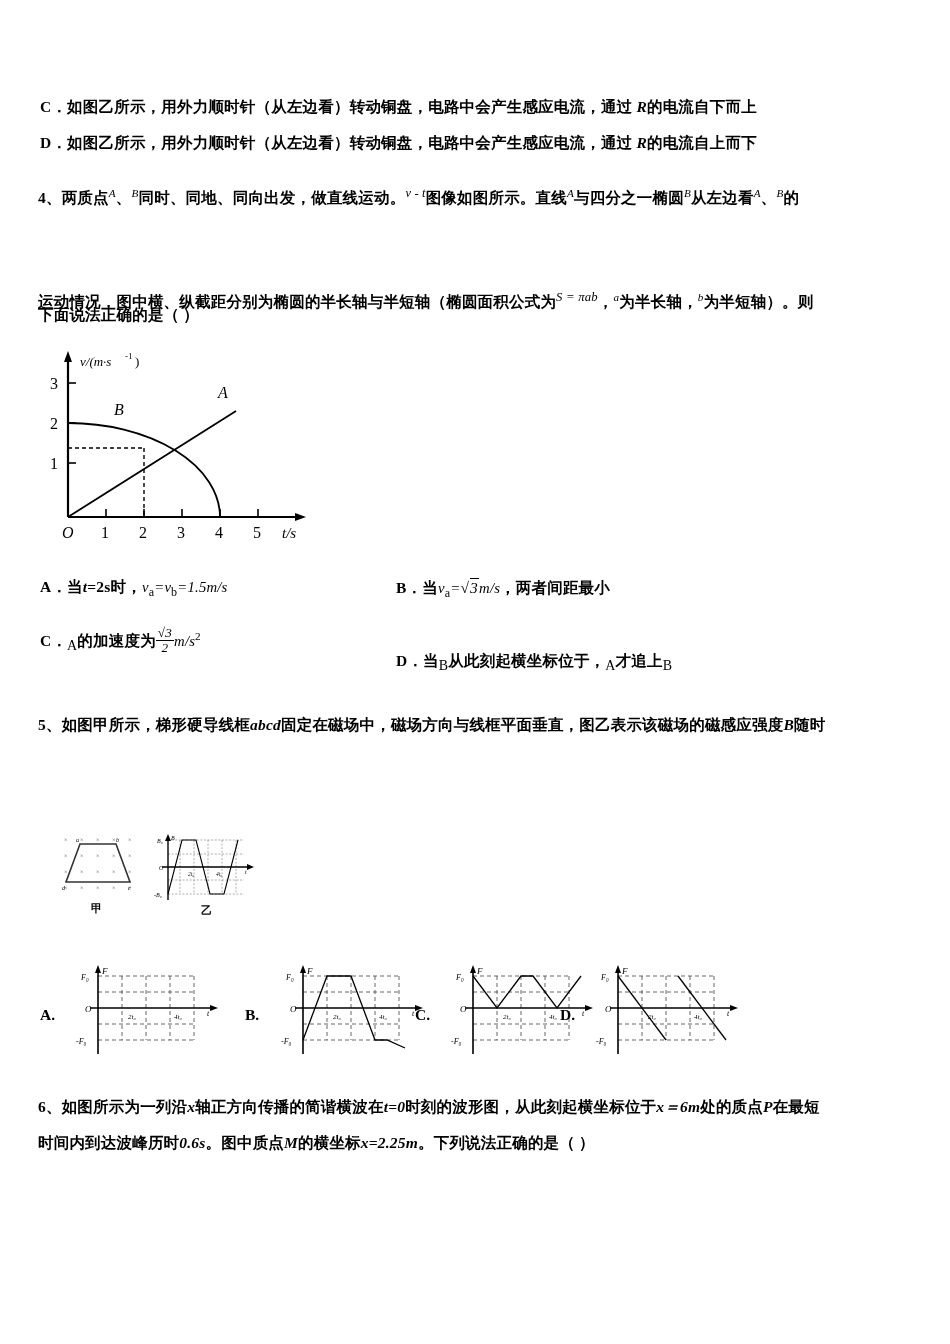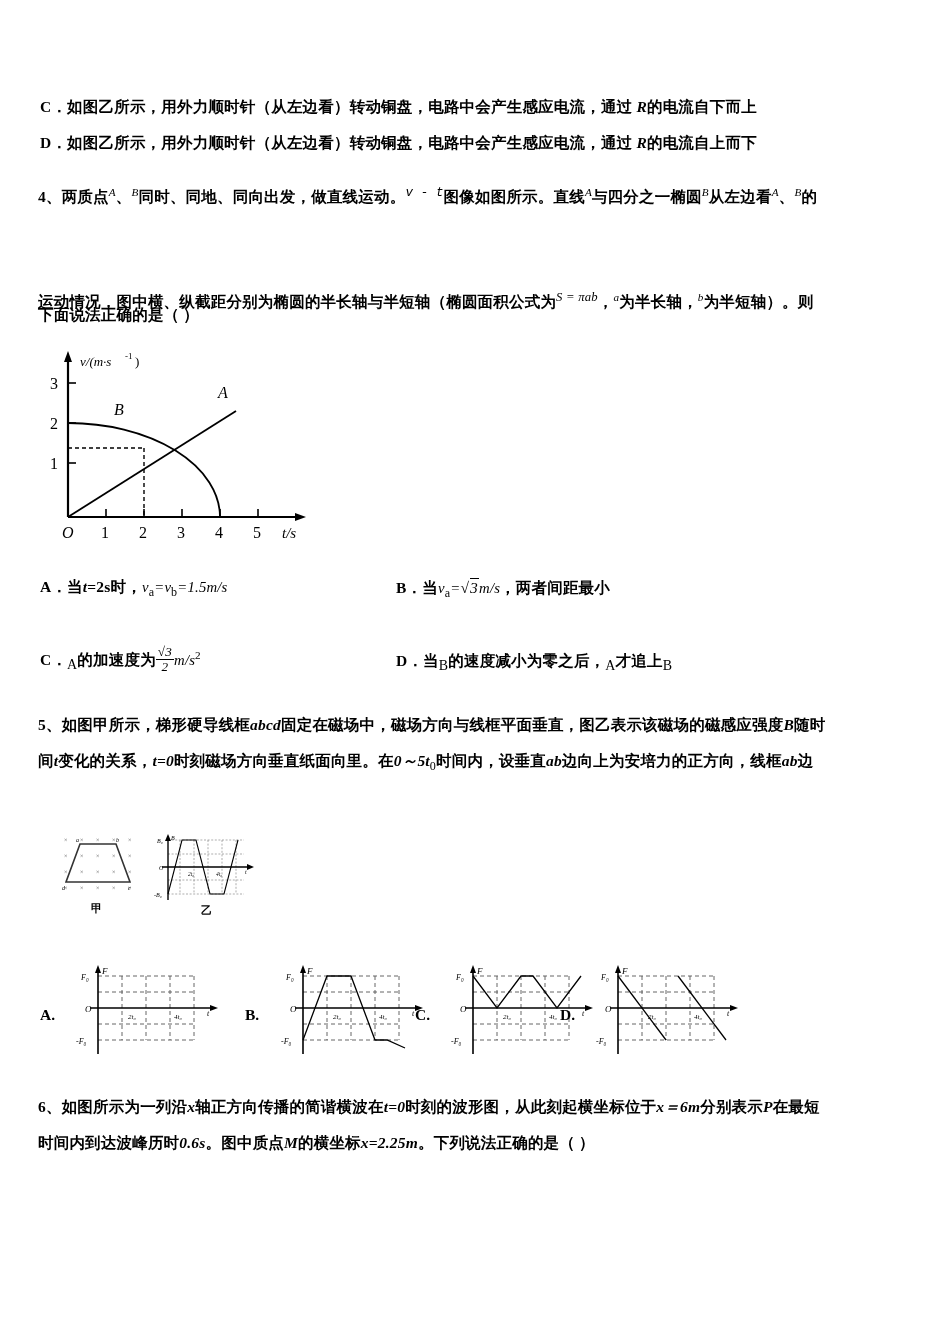--- a/index.html
+++ b/index.html
@@ -113,21 +113,21 @@
     <span class="opt-label">C</span><span>．如图乙所示，用外力顺时针（从左边看）转动铜盘，电路中会产生感应电流，通过</span>
     <span class="it">R</span><span>的电流自下而上</span>
   </div>
 
   <div class="line" style="left:40px; top:134px;">
     <span class="opt-label">D</span><span>．如图乙所示，用外力顺时针（从左边看）转动铜盘，电路中会产生感应电流，通过</span>
     <span class="it">R</span><span>的电流自上而下</span>
   </div>
 
   <div class="line" style="left:38px; top:186px;">
-    <span>4、</span><span>两质点</span><span class="sup">A</span><span>、</span><span class="sup">B</span><span>同时、同地、同向出发，做直线运动。</span><span class="sup" style="font-size:0.8em;font-family:Liberation Mono, monospace;">v - t</span><span>图像如图所示。直线</span><span class="sup">A</span><span>与四分之一椭圆</span><span class="sup">B</span><span>从左边看</span><span class="sup">A</span><span>、</span><span class="sup">B</span><span>的</span>
+    <span>4、</span><span>两质点</span><span class="sup">A</span><span>、</span><span class="sup">B</span><span>同时、同地、同向出发，做直线运动。</span><span class="sup" style="font-size:0.8em;">v - t</span><span>图像如图所示。直线</span><span class="sup">A</span><span>与四分之一椭圆</span><span class="sup">B</span><span>从左边看</span><span class="sup">A</span><span>、</span><span class="sup">B</span><span>的</span>
   </div>
 
   <div class="line" style="left:38px; top:254px;margin-top:36px;">
     <span>运动情况，图中横、纵截距分别为椭圆的半长轴与半短轴（椭圆面积公式为</span><span class="sup" style="font-size:0.82em;">S = πab</span><span>，</span><span class="sup">a</span><span>为半长轴，</span><span class="sup">b</span><span>为半短轴）。则</span>
   </div>
 
   <div class="line" style="left:38px; top:306px;">下面说法正确的是（        ）</div>
 
   <div class="fig-vt">
     <svg width="290" height="205" viewBox="0 0 290 205">
@@ -177,35 +177,32 @@
   </div>
 
   <div class="line" style="left:40px; top:578px;">
     <span class="opt-label">A．</span><span>当</span><span class="it">t</span><span>=2s时，</span><span class="mathit">v</span><span class="sub">a</span><span class="mathit">=</span><span class="mathit">v</span><span class="sub">b</span><span class="mathit">=1.5m/s</span>
   </div>
 
   <div class="line" style="left:396px; top:578px;">
     <span class="opt-label">B．</span><span>当</span><span class="mathit">v</span><span class="sub">a</span><span class="mathit">=</span><span class="sqrt-sign">√</span><span class="sqrt">3</span><span class="mathit">m/s</span><span>，两者间距最小</span>
   </div>
 
-  <div class="line" style="left:40px; top:645px;">
+  <div class="line" style="left:40px; top:626px;">
     <span class="opt-label">C．</span><span class="sub" style="font-size:0.9em;">A</span><span>的加速度为</span><span class="frac"><span class="num">√3</span><span class="den">2</span></span><span class="mathit">m/s</span><span class="sup" style="font-style:normal;">2</span>
   </div>
 
   <div class="line" style="left:396px; top:652px;">
-    <span class="opt-label">D．</span><span>当</span><span class="sub" style="font-size:0.9em;">B</span><span>的速度减小为零之后，</span><span class="sub" style="font-size:0.9em;">A</span><span>才追上</span><span class="sub" style="font-size:0.9em;">B</span>
+    <span class="opt-label">D．</span><span>当</span><span class="sub" style="font-size:0.9em;">B</span><span>从此刻起横坐标位于，</span><span class="sub" style="font-size:0.9em;">A</span><span>才追上</span><span class="sub" style="font-size:0.9em;">B</span>
   </div>
 
   <div class="line" style="left:38px; top:716px;">
     <span>5、</span><span>如图甲所示，梯形硬导线框</span><span class="it">abcd</span><span>固定在磁场中，磁场方向与线框平面垂直，图乙表示该磁场的磁感应强度</span><span class="it">B</span><span>随时</span>
   </div>
 
-  <div class="line" style="left:38px; top:752px;">
-    <span>间</span><span class="it">t</span><span>变化的关系，</span><span class="it">t=0</span><span>时刻磁场方向垂直纸面向里。在</span><span class="it">0～5t</span><span class="sub">0</span><span>时间内，设垂直</span><span class="it">ab</span><span>边向上为安培力的正方向，线框</span><span class="it">ab</span><span>边</span>
-  </div>
 
 
   <div class="fig-jiayi">
     <svg width="200" height="92" viewBox="0 0 200 92">
 
       <g>
 
         <g font-size="6" fill="#555" font-family="Liberation Sans, sans-serif">
           <text x="6" y="10">×</text>
             <text x="22" y="10">×</text>
@@ -379,20 +376,20 @@
         <text x="19" y="50" font-size="9" font-style="italic">O</text>
         <text x="10" y="82" font-size="8" font-style="italic">-F₀</text>
         <text x="141" y="54" font-size="8" font-style="italic">t</text>
         <text x="62" y="57" font-size="7" font-style="italic">2t₀</text>
         <text x="108" y="57" font-size="7" font-style="italic">4t₀</text>
       </svg>
     </div>
   </div>
 
   <div class="line" style="left:38px; top:1098px;">
-    <span>6、</span><span>如图所示为一列沿</span><span class="it">x</span><span>轴正方向传播的简谐横波在</span><span class="it">t=0</span><span>时刻的波形图，从此刻起横坐标位于</span><span class="it">x＝6m</span><span>分别表示</span><span class="it">P</span><span>在最短</span>
+    <span>6、</span><span>如图所示为一列沿</span><span class="it">x</span><span>轴正方向传播的简谐横波在</span><span class="it">t=0</span><span>时刻的波形图，从此刻起横坐标位于</span><span class="it">x＝6m</span><span>处的质点</span><span class="it">P</span><span>在最短</span>
   </div>
 
   <div class="line" style="left:38px; top:1134px;">
     <span>时间内到达波峰历时</span><span class="it">0.6s</span><span>。图中质点</span><span class="it">M</span><span>的横坐标</span><span class="it">x=2.25m</span><span>。下列说法正确的是（        ）</span>
   </div>
 
 </div>
 
 </body></html>

